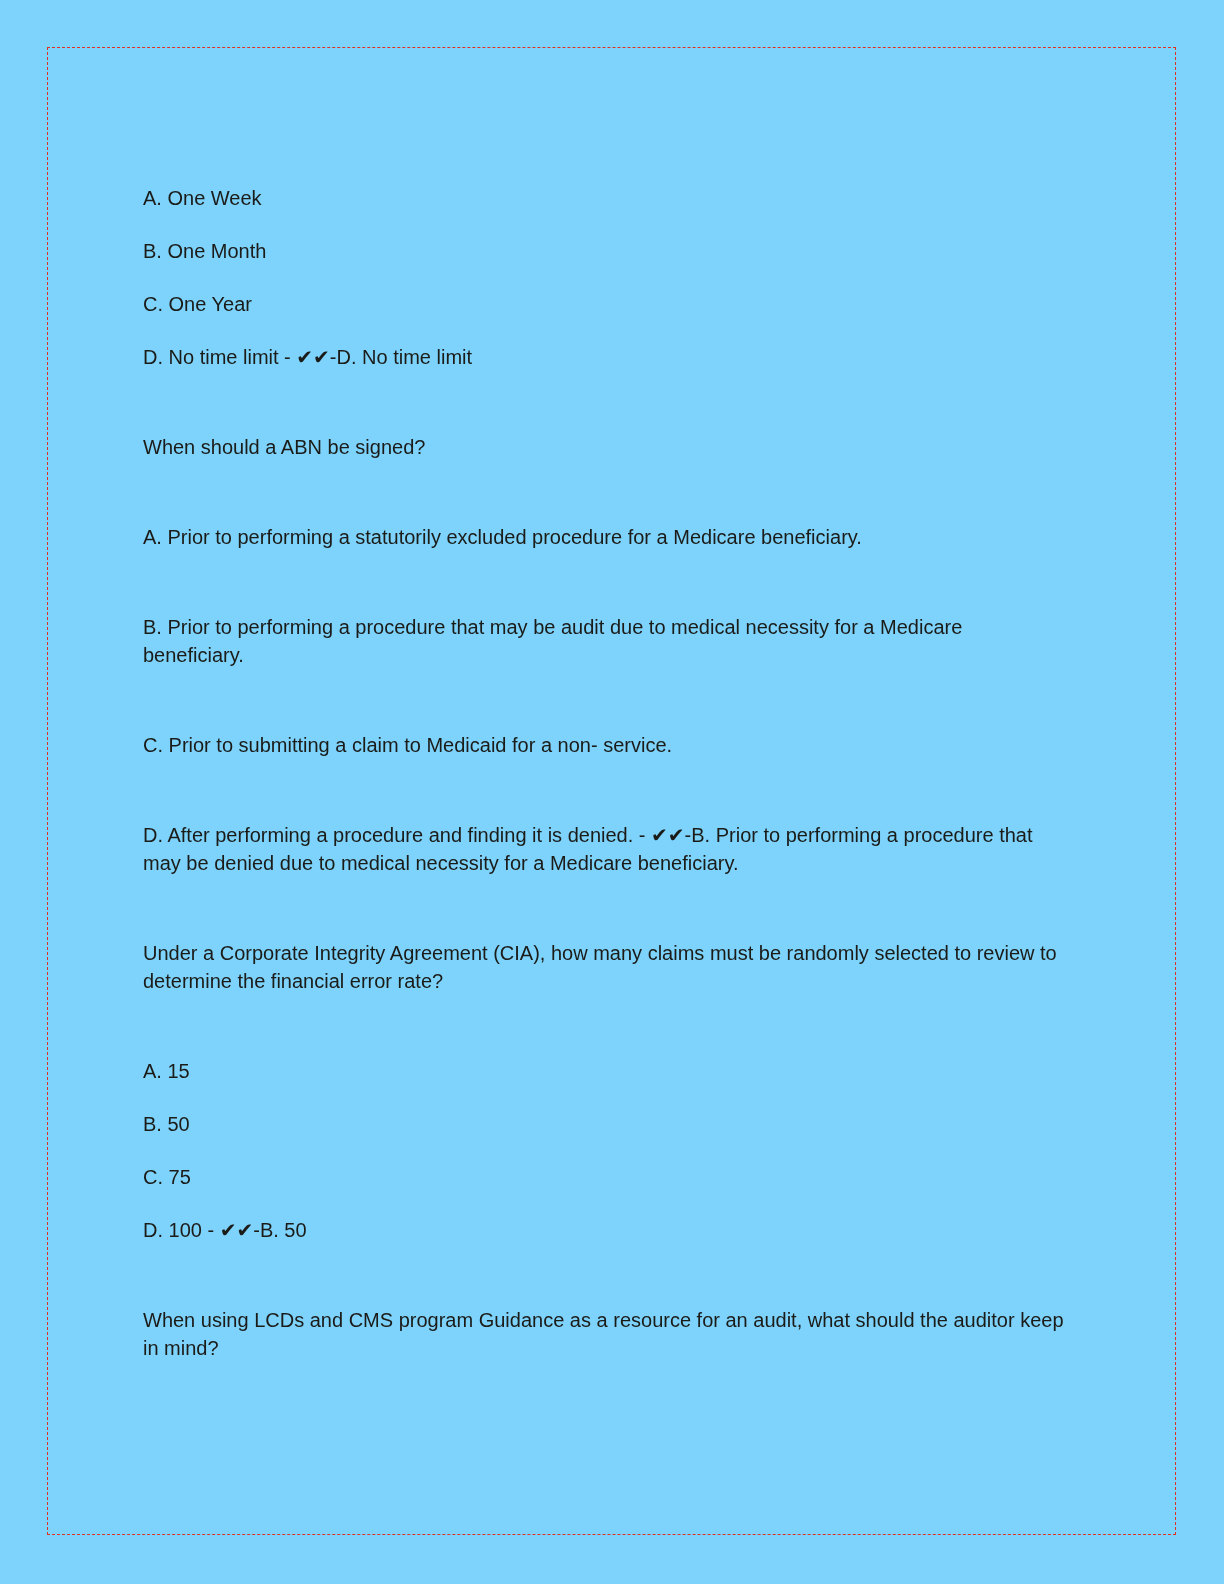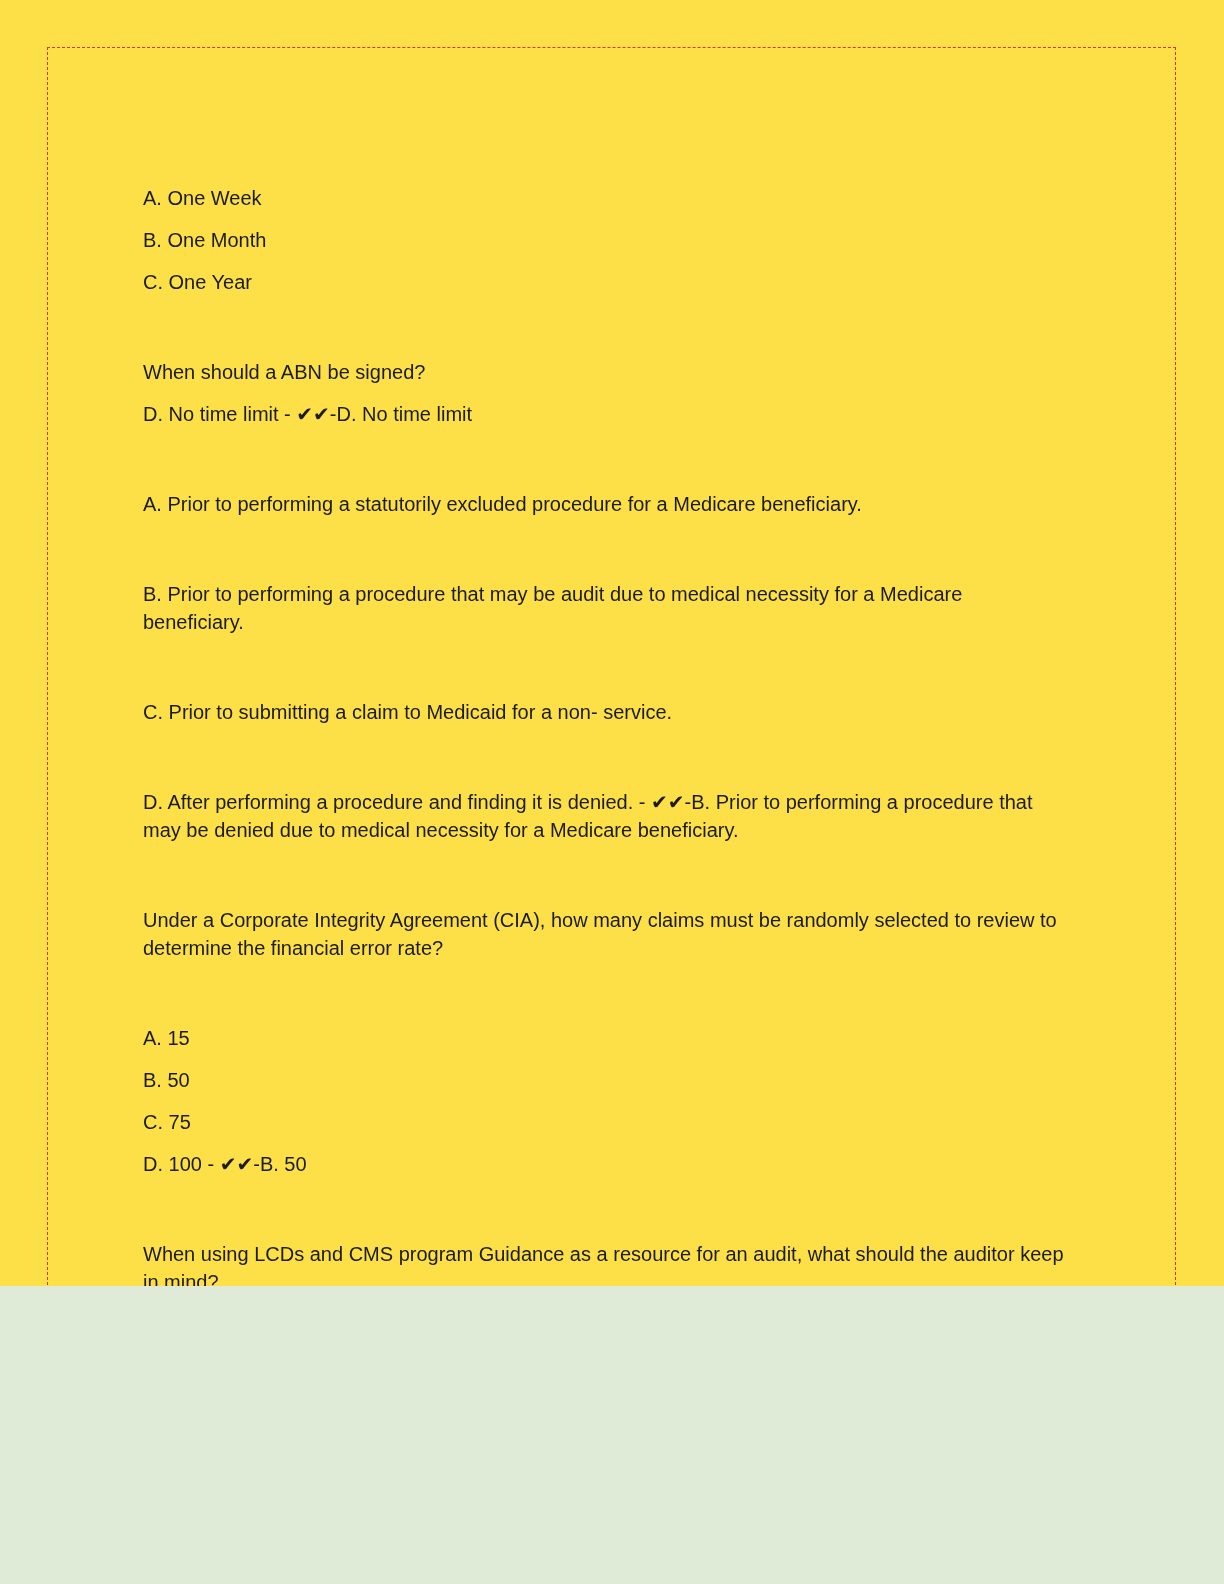--- a/index.html
+++ b/index.html
@@ -6,22 +6,22 @@
     margin: 0;
     padding: 0;
   }
   body {
     background: #dfead7;
     font-family: "Liberation Sans", sans-serif;
   }
   .canvas {
     position: relative;
     width: 1224px;
-    height: 1286px;
-    background: #fde047;
+    height: 1584px;
+    background: #7dd3fc;
     overflow: hidden;
     text-decoration: underline;
   }
   .doc-border {
     position: absolute;
     left: 47px;
     top: 47px;
     width: 1129px;
     height: 1488px;
     box-sizing: border-box;
@@ -35,34 +35,34 @@
     box-sizing: border-box;
     padding: 137px 28px 0 96px;
     color: #1b1b18;
     font-size: 20px;
     line-height: 28px;
   }
   p.para {
     margin: 0;
     white-space: pre-wrap;
   }
-  p.para.sm { margin-top: 14px; }
+  p.para.sm { margin-top: 25px; }
   p.para.lg { margin-top: 62px; }
 </style>
 </head>
 <body>
 
 <div class="canvas">
   <div class="doc-border"></div>
   <div class="content">
     <p class="para">A. One Week</p>
     <p class="para sm">B. One Month</p>
     <p class="para sm">C. One Year</p>
+    <p class="para sm">D. No time limit - ✔✔-D. No time limit</p>
     <p class="para lg">When should a ABN be signed?</p>
-    <p class="para sm">D. No time limit - ✔✔-D. No time limit</p>
     <p class="para lg">A. Prior to performing a statutorily excluded procedure for a Medicare beneficiary.</p>
     <p class="para lg">B. Prior to performing a procedure that may be audit due to medical necessity for a Medicare
 beneficiary.</p>
     <p class="para lg">C. Prior to submitting a claim to Medicaid for a non- service.</p>
     <p class="para lg">D. After performing a procedure and finding it is denied. - ✔✔-B. Prior to performing a procedure that
 may be denied due to medical necessity for a Medicare beneficiary.</p>
     <p class="para lg">Under a Corporate Integrity Agreement (CIA), how many claims must be randomly selected to review to
 determine the financial error rate?</p>
     <p class="para lg">A. 15</p>
     <p class="para sm">B. 50</p>

